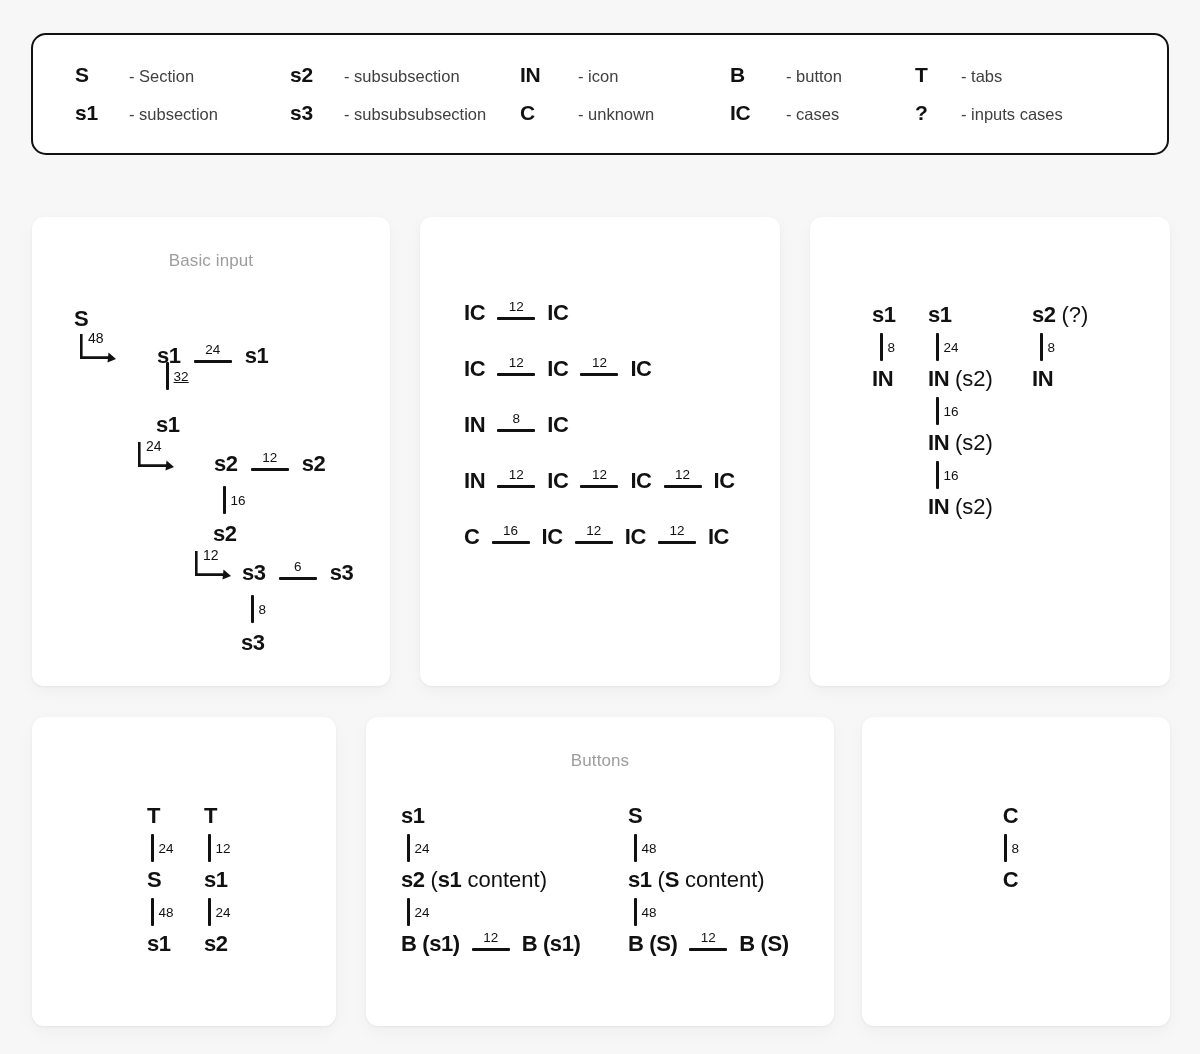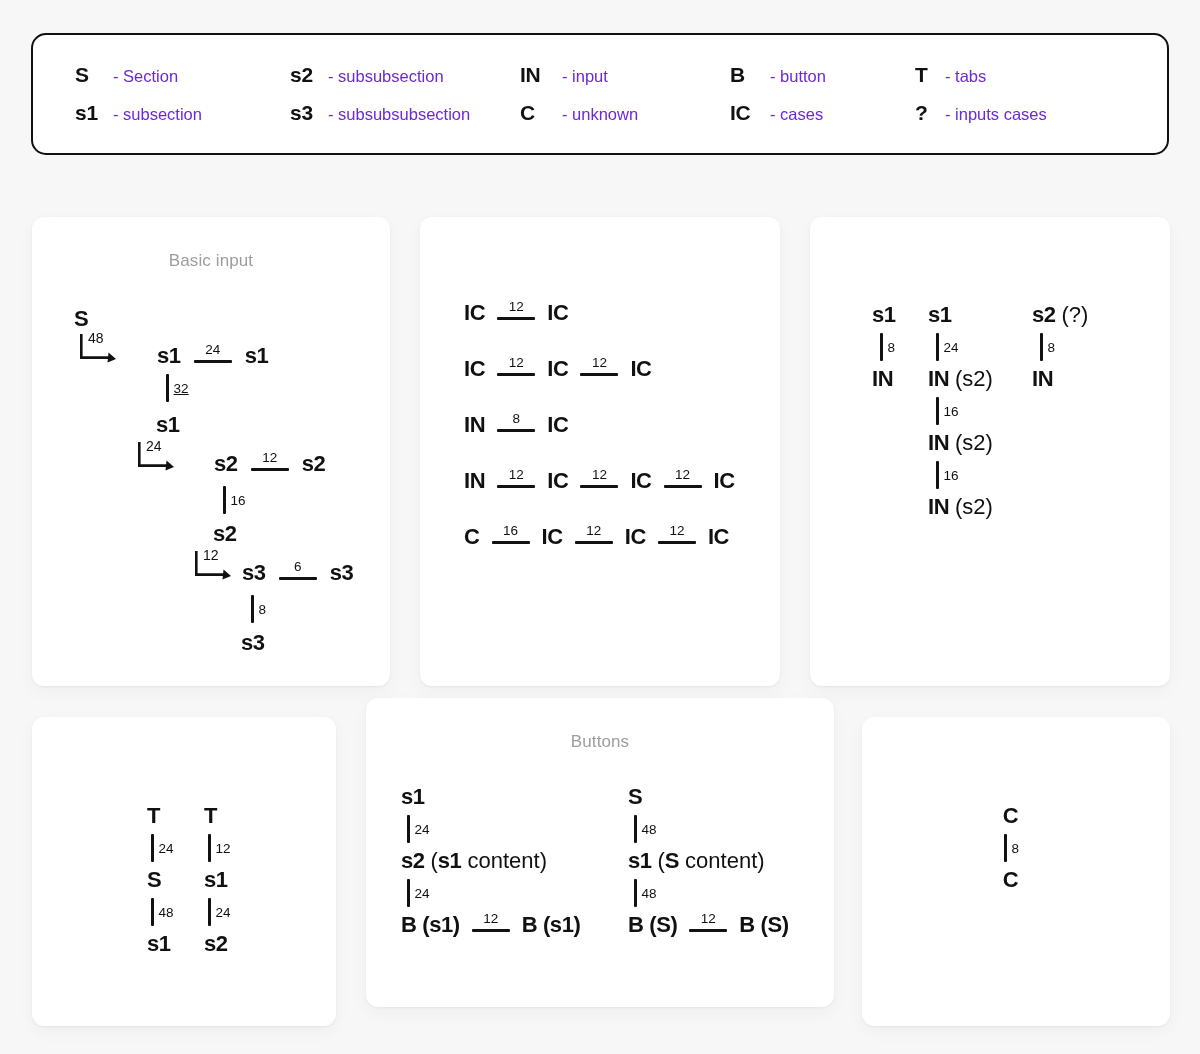--- a/index.html
+++ b/index.html
@@ -48,22 +48,22 @@
     letter-spacing: -0.3px;
     min-width: 34px;
     display: inline-block;
   }
   .legend-col.c2 .legend-code { min-width: 38px; }
   .legend-col.c3 .legend-code { min-width: 36px; }
   .legend-col.c4 .legend-code { min-width: 26px; }
   .legend-desc {
     font-weight: 400;
     font-size: 16.5px;
-    color: #6d28d9;
-    margin-left: 4px;
+    color: #404040;
+    margin-left: 20px;
   }
 
   
   .card {
     position: absolute;
     background: #fff;
     border-radius: 12px;
     box-shadow: 0 1px 3px rgba(0,0,0,0.055), 0 6px 18px rgba(0,0,0,0.035);
   }
   .card-title {
@@ -74,21 +74,21 @@
     font-weight: 400;
     color: #9d9d9d;
     letter-spacing: 0.1px;
   }
 
   
   #card-basic      { left: 32px;  top: 217px; width: 358px; height: 469px; }
   #card-icons      { left: 420px; top: 217px; width: 360px; height: 469px; }
   #card-inputs     { left: 810px; top: 217px; width: 360px; height: 469px; }
   #card-tabs       { left: 32px;  top: 717px; width: 304px; height: 309px; }
-  #card-buttons    { left: 366px; top: 698px; width: 468px; height: 309px; }
+  #card-buttons    { left: 366px; top: 717px; width: 468px; height: 309px; }
   #card-checkboxes { left: 862px; top: 717px; width: 308px; height: 309px; }
 
   
   .tok {
     font-weight: 700;
     font-size: 22px;
     letter-spacing: -0.4px;
     white-space: nowrap;
     line-height: 1;
   }
@@ -199,21 +199,21 @@
     </div>
     <div class="legend-row">
       <span class="legend-code">s3</span>
       <span class="legend-desc">- subsubsubsection</span>
     </div>
   </div>
 
   <div class="legend-col c2">
     <div class="legend-row">
       <span class="legend-code">IN</span>
-      <span class="legend-desc">- input</span>
+      <span class="legend-desc">- icon</span>
     </div>
     <div class="legend-row">
       <span class="legend-code">C</span>
       <span class="legend-desc">- unknown</span>
     </div>
   </div>
 
   <div class="legend-col c3">
     <div class="legend-row">
       <span class="legend-code">B</span>
@@ -253,21 +253,21 @@
 
   <div class="row" style="position:absolute; left:125px; top:128px;">
     <span class="tok">s1</span>
     <span class="hrule" style="margin:0 13px;">
       <span class="num">24</span>
       <span class="bar"></span>
     </span>
     <span class="tok">s1</span>
   </div>
 
-  <div class="bl-vbar vbar" style="left:134px; top:156px;text-decoration:underline;">
+  <div class="bl-vbar vbar" style="left:134px; top:144px;text-decoration:underline;">
     <span class="stick"></span>
     <span class="num">32</span>
   </div>
 
   <div class="bl-node tok" style="left:124px; top:197px;">s1</div>
 
   <div class="bl-elbow elbow" style="left:104px; top:224px;">
     <svg width="44" height="34" viewBox="0 0 44 34">
       <path d="M3.3 1 L3.3 24.6 L33 24.6" fill="none" stroke="#111" stroke-width="2.6"></path>
       <path d="M30.5 19.5 L38 26 L29.5 29.5 Z" fill="#111"></path>

